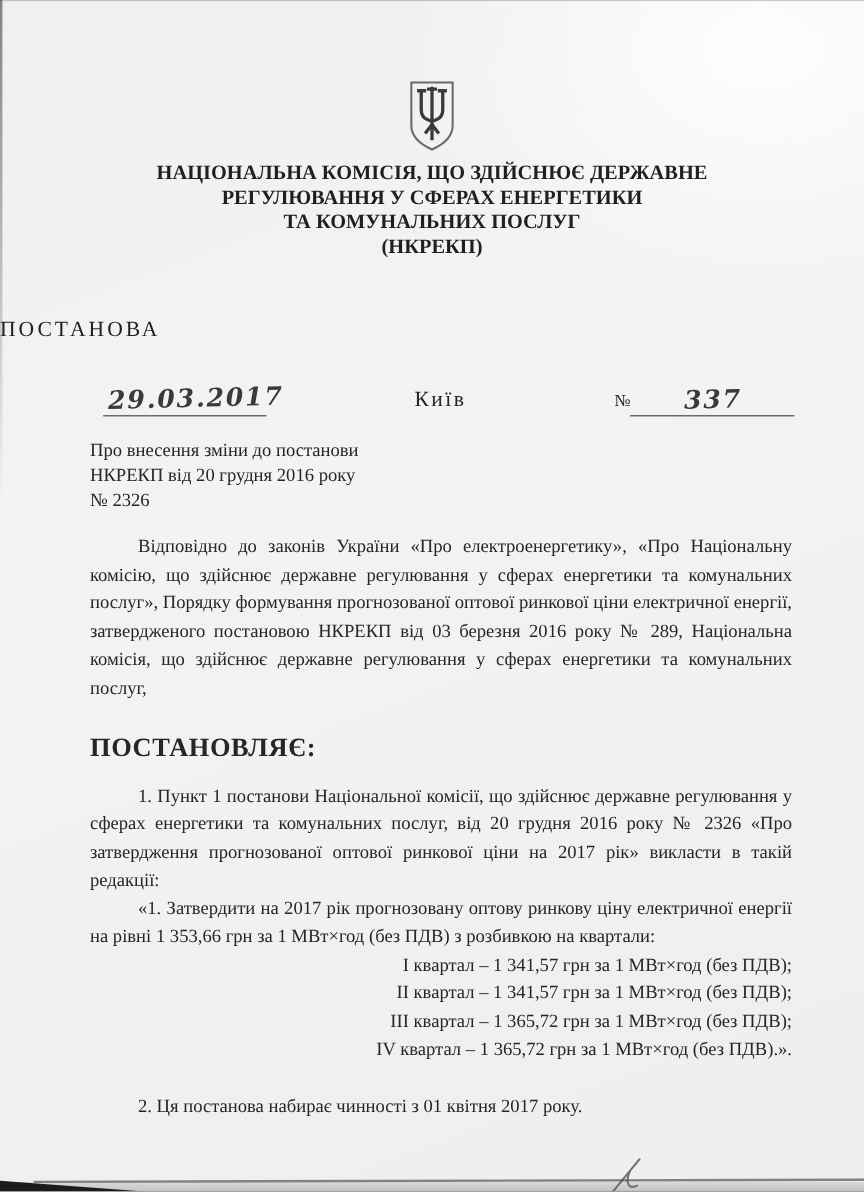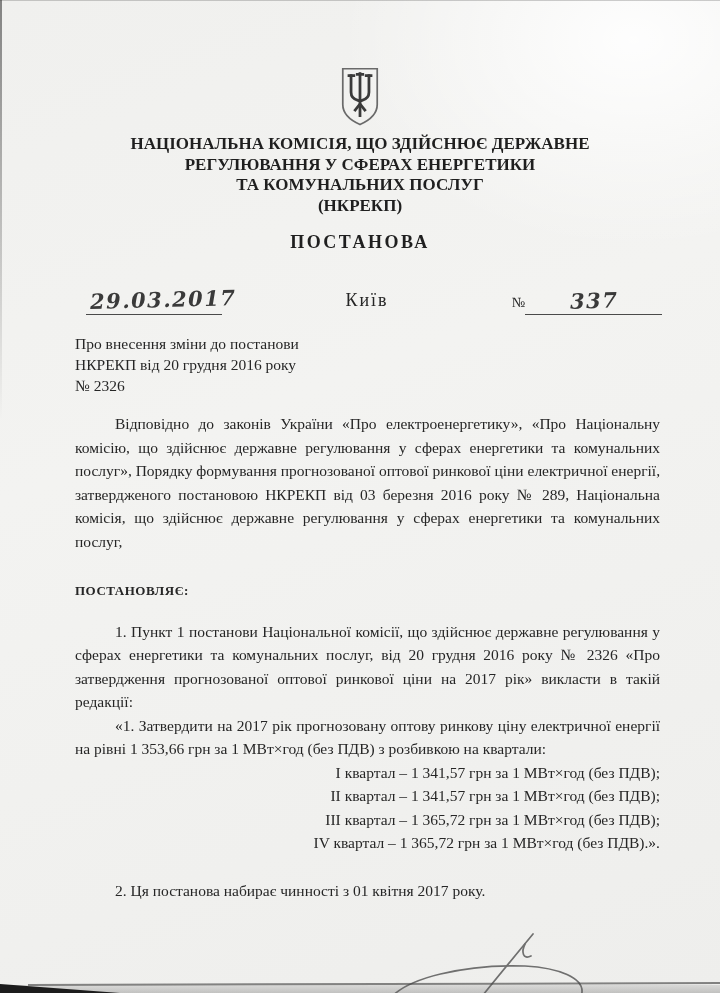--- a/index.html
+++ b/index.html
@@ -22,35 +22,35 @@
     background:rgba(70,70,70,.65);transform:rotate(-.15deg);}
   .bottom-strip{position:absolute;left:0;top:985px;width:100%;height:8px;
     background:linear-gradient(180deg,rgba(120,120,120,.18),rgba(90,90,90,.3));}
   .bottom-wedge{position:absolute;left:0;bottom:0;width:120px;height:14px;
     background:#1c1c1c;clip-path:polygon(0 35%,100% 100%,0 100%);}
 
   .content{position:absolute;left:0;top:0;width:100%;}
 
   .emblem{display:flex;justify-content:center;margin-top:66px;}
   .org{ text-align:center;margin-top:6px;font-weight:bold;font-size:17px;line-height:20.5px;color:#1f1f1f;}
-  .doc-type{text-align:center;margin-top:16px;font-weight:bold;font-size:18px;letter-spacing:2.5px;color:#1f1f1f;}
+  .doc-type{text-align:left;margin-top:48px;font-weight:normal;font-size:18px;letter-spacing:2.5px;color:#1f1f1f;}
 
   .dateline{display:flex;align-items:flex-end;margin:34px 58px 0 86px;}
   .hand{font-family:"DejaVu Serif", serif;font-style:italic;font-weight:bold;
     color:#3a3a3a;font-size:21px;letter-spacing:1.5px;transform:rotate(-1.5deg);display:inline-block;}
   .date-cell{width:128px;text-align:center;border-bottom:1.4px solid #4a4a4a;padding:0 4px 2px 4px;}
   .city-cell{flex:1;text-align:center;font-size:18px;letter-spacing:2px;padding-bottom:4px;}
   .num-cell{width:150px;display:flex;align-items:flex-end;}
   .num-sign{font-size:14px;padding-bottom:4px;}
   .num-line{flex:1;text-align:center;border-bottom:1.4px solid #4a4a4a;padding-bottom:1px;}
 
   .body-col{margin:0 60px 0 75px;font-size:15.5px;line-height:23.5px;text-align:justify;}
   .subject{margin-top:18px;width:300px;text-align:left;line-height:21px;}
   .preamble{margin-top:16px;text-indent:40px;}
-  .resolves{margin-top:26px;font-weight:bold;font-size:13px;letter-spacing:.5px;}
+  .resolves{margin-top:26px;font-weight:bold;font-size:22px;letter-spacing:.5px;}
   .item1{margin-top:17px;text-indent:40px;}
   .quote-intro{text-indent:40px;}
   .quarter{padding-left:40px;text-align:right;}
   .item2{margin-top:24px;text-indent:40px;text-align:left;}
 
   .sign-block{position:relative;margin:46px 60px 0 75px;height:110px;}
   .sign-svg{position:absolute;left:300px;top:-22px;}
 </style>
 </head>
 <body>

